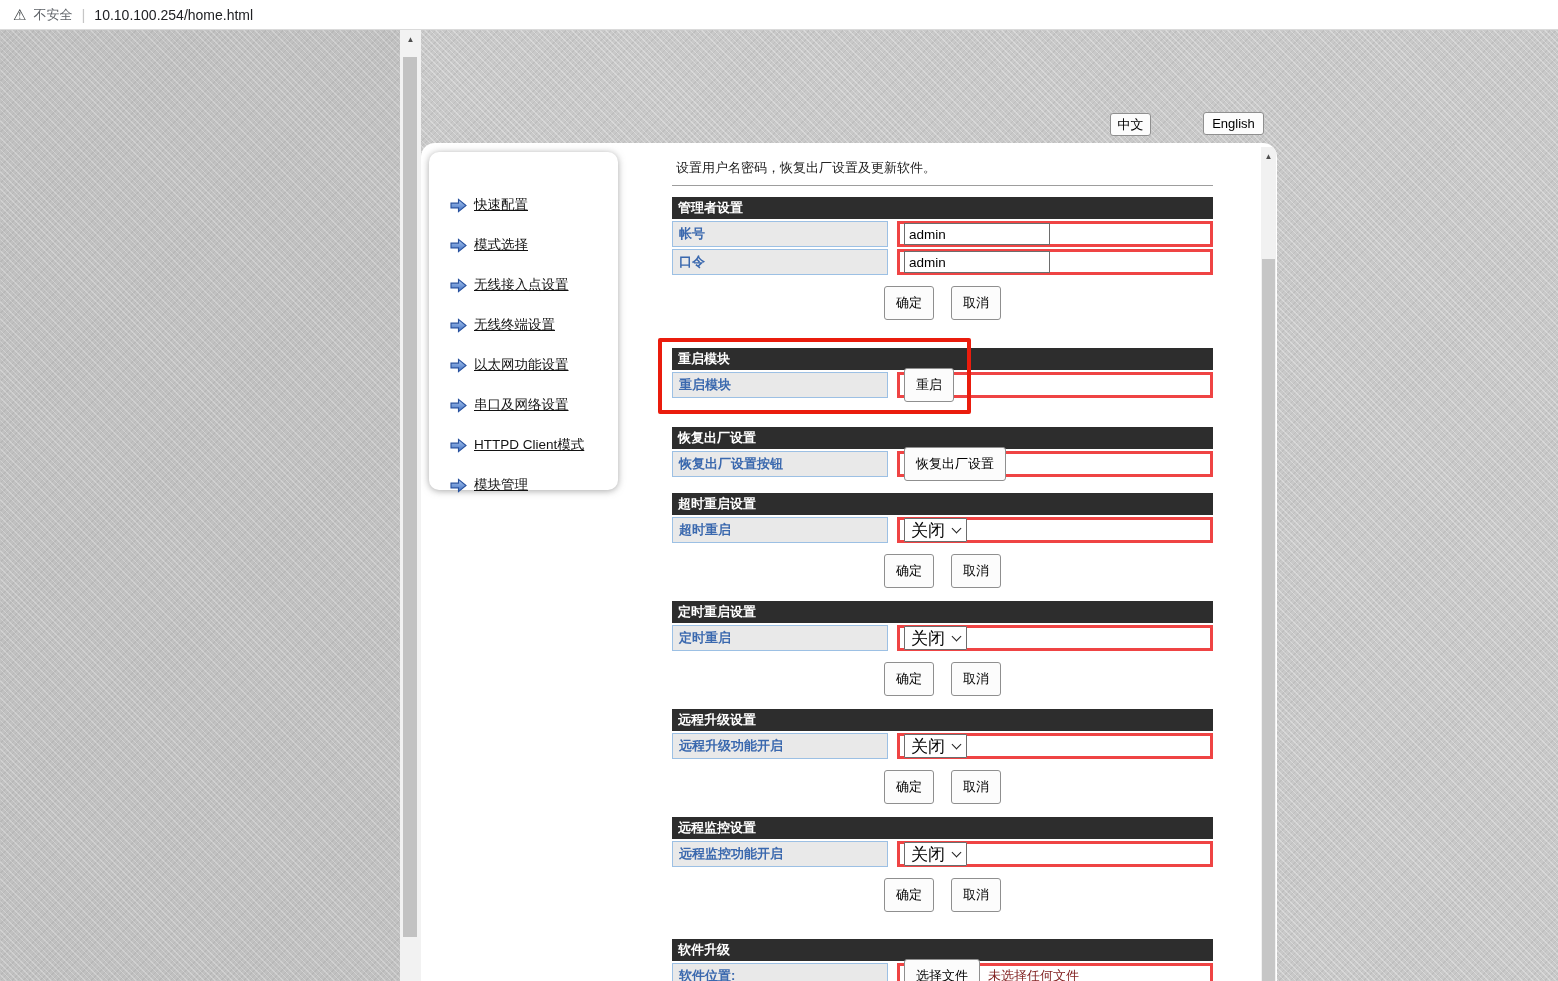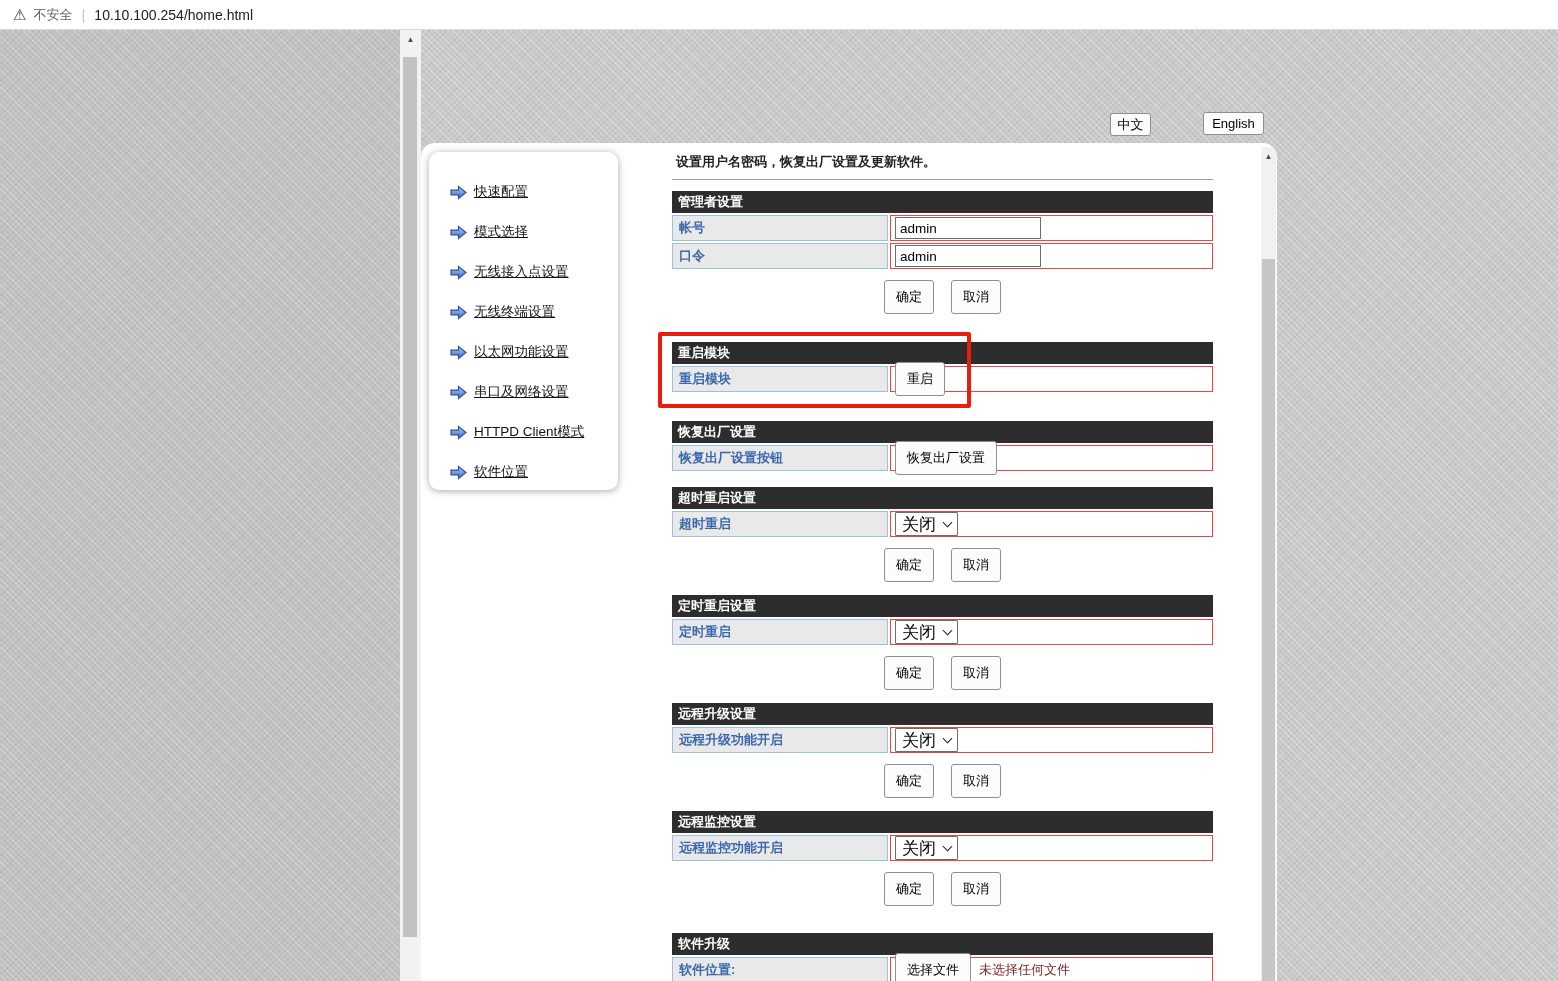--- a/index.html
+++ b/index.html
@@ -40,36 +40,36 @@
     color:#000; font-size:13px; height:23px; padding:16px 11px; cursor:pointer; white-space:nowrap; }
   .lang-zh { position:absolute; left:1110px; top:83px; width:41px; padding:8px; }
   .lang-en { position:absolute; left:1203px; top:82px; width:61px; padding:8px; }
 
   
   .panel { position:absolute; left:421px; top:113px; width:856px; height:calc(100% - 113px);
     background:#ffffff; border-radius:14px 14px 0 0; overflow:hidden; }
 
   
   .sidebar { position:absolute; left:8px; top:9px; width:189px; height:338px; background:#fff;
-    border-radius:10px; box-shadow:0 1px 7px rgba(95,95,95,.55); padding-top:20px; }
+    border-radius:10px; box-shadow:0 1px 7px rgba(95,95,95,.55); padding-top:33px; }
   .menu-item { display:flex; align-items:center; height:40px; padding-left:21px; }
   .menu-item svg { margin-right:7px; flex:none; }
   .menu-link { font-size:13.5px; color:#131313; text-decoration:underline; cursor:pointer; }
 
   
   .main-col { position:absolute; left:251px; top:0; width:541px; }
-  .desc { margin:10px 0 0 4px; font-size:13px; color:#222;font-weight:bold; }
+  .desc { margin:16px 0 0 4px; font-size:13px; color:#222; }
   .rule { margin-top:8px; border-top:1px solid #9d9d9d; height:0; }
 
   .sec-header { height:22px; background:#2d2d2d; color:#fff; font-weight:bold; font-size:13px;
     display:flex; align-items:center; padding-left:6px; }
   .row { display:flex; margin-top:2px; height:26px; }
   .cell-label { width:216px; background:#e9e9e9; border:1px solid #9cc0e4; color:#3a68ae;
     font-weight:bold; font-size:13px; display:flex; align-items:center; padding-left:6px; flex:none; }
-  .cell-value { flex:1; margin-left:2px; background:#fff; border:1px solid #ef4444;
+  .cell-value { flex:1; margin-left:9px; background:#fff; border:3px solid #ef4444;
     display:flex; align-items:center; padding-left:4px; gap:8px; }
 
   .text-input { width:146px; height:22px; border:1px solid #6d6d6d; font-size:13.5px;
     padding:0 4px; font-family:inherit; color:#000; background:#fff; }
 
   .fake-select { min-width:50px; height:24px; border:1px solid #6d6d6d; border-radius:1px; background:#fff;
     display:inline-flex; align-items:center; padding:0 6px; font-size:17px; gap:8px; cursor:pointer;text-align:center; }
   .chev { width:7px; height:7px; border-right:1.6px solid #222; border-bottom:1.6px solid #222;
     transform:rotate(45deg); margin-top:-4px; }
 
@@ -162,21 +162,21 @@
         <div class="menu-item">
           <svg viewBox="0 0 18 16" width="17" height="15">
               <path d="M1 5.5 H9 V1.5 L17 8 L9 14.5 V10.5 H1 Z" fill="url(#ag)" stroke="#27509e" stroke-width="1.2"></path>
             </svg>
           <span class="menu-link">HTTPD Client模式</span>
         </div>
         <div class="menu-item">
           <svg viewBox="0 0 18 16" width="17" height="15">
               <path d="M1 5.5 H9 V1.5 L17 8 L9 14.5 V10.5 H1 Z" fill="url(#ag)" stroke="#27509e" stroke-width="1.2"></path>
             </svg>
-          <span class="menu-link">软件位置</span>
+          <span class="menu-link">模块管理</span>
         </div>
       </div>
 
       <div class="main-col">
 
         <div class="desc">设置用户名密码，恢复出厂设置及更新软件。</div>
         <div class="rule"></div>
 
         <div class="section mt-first">
           <div class="sec-header">管理者设置</div>

